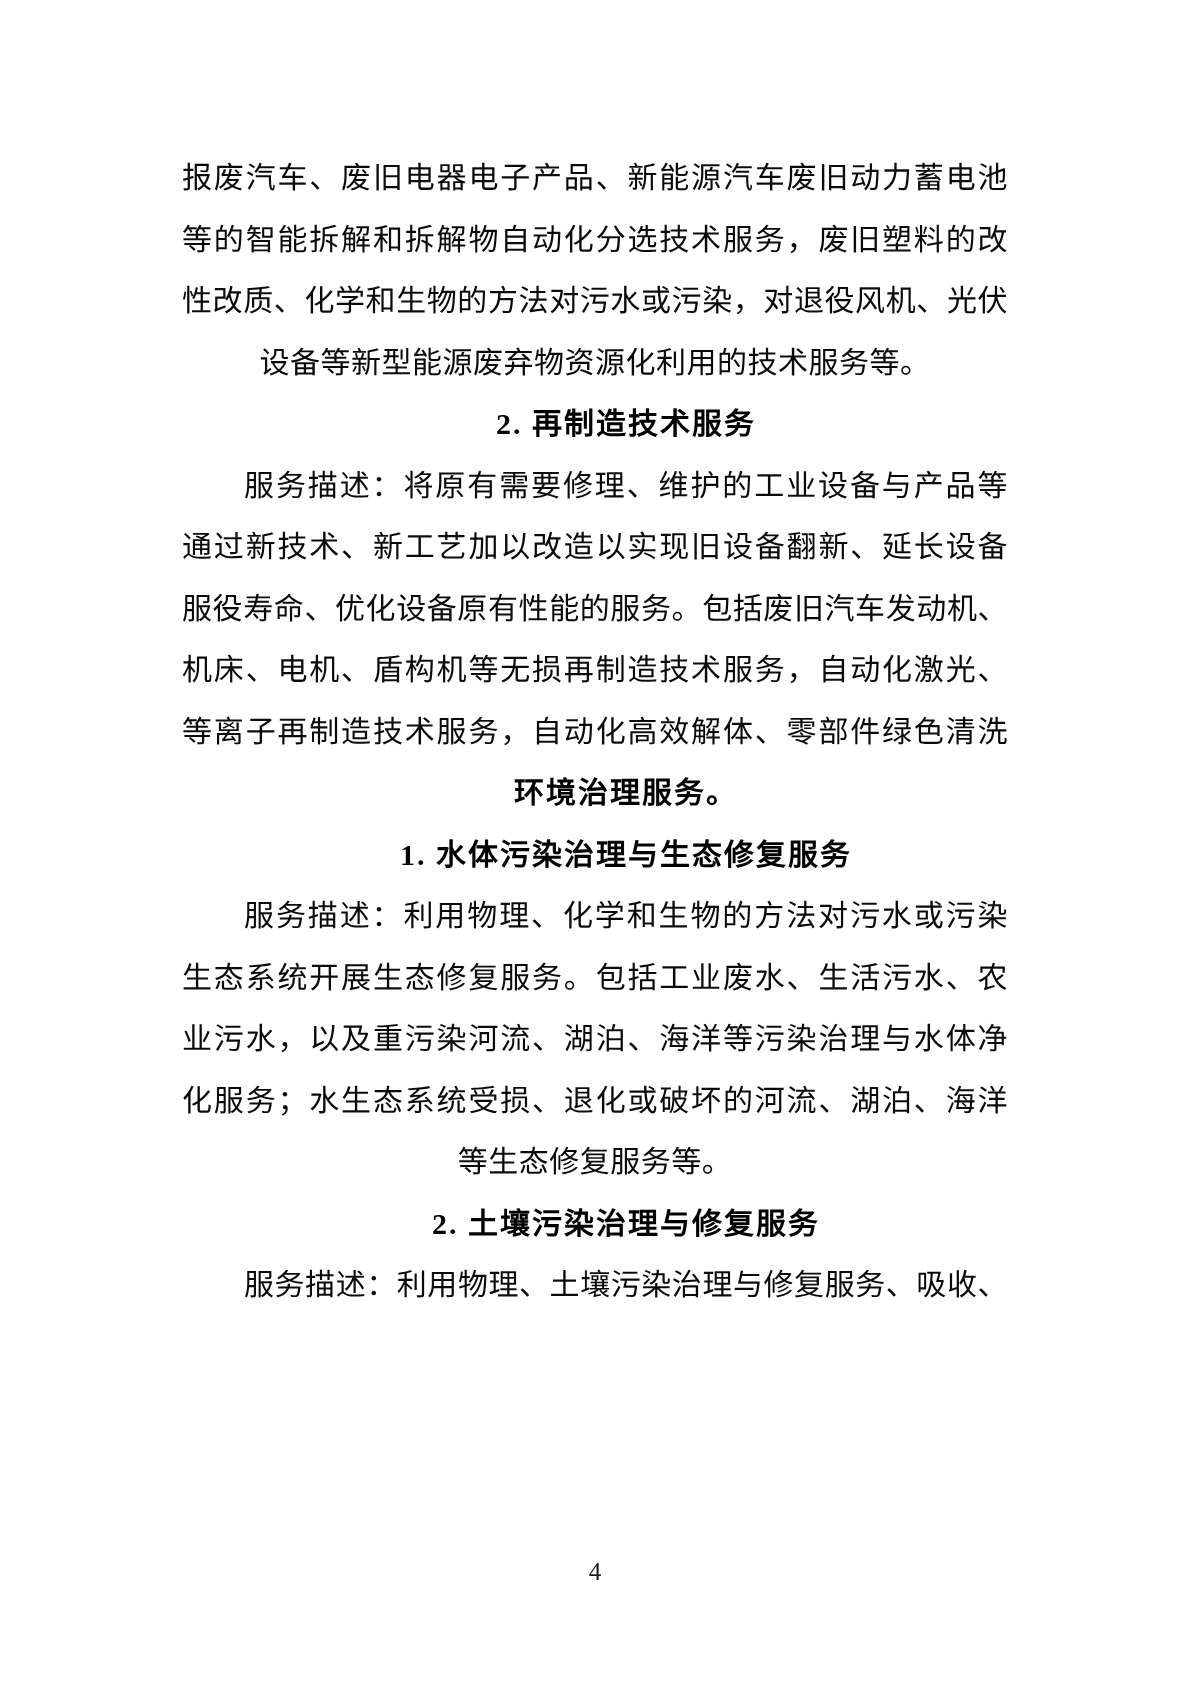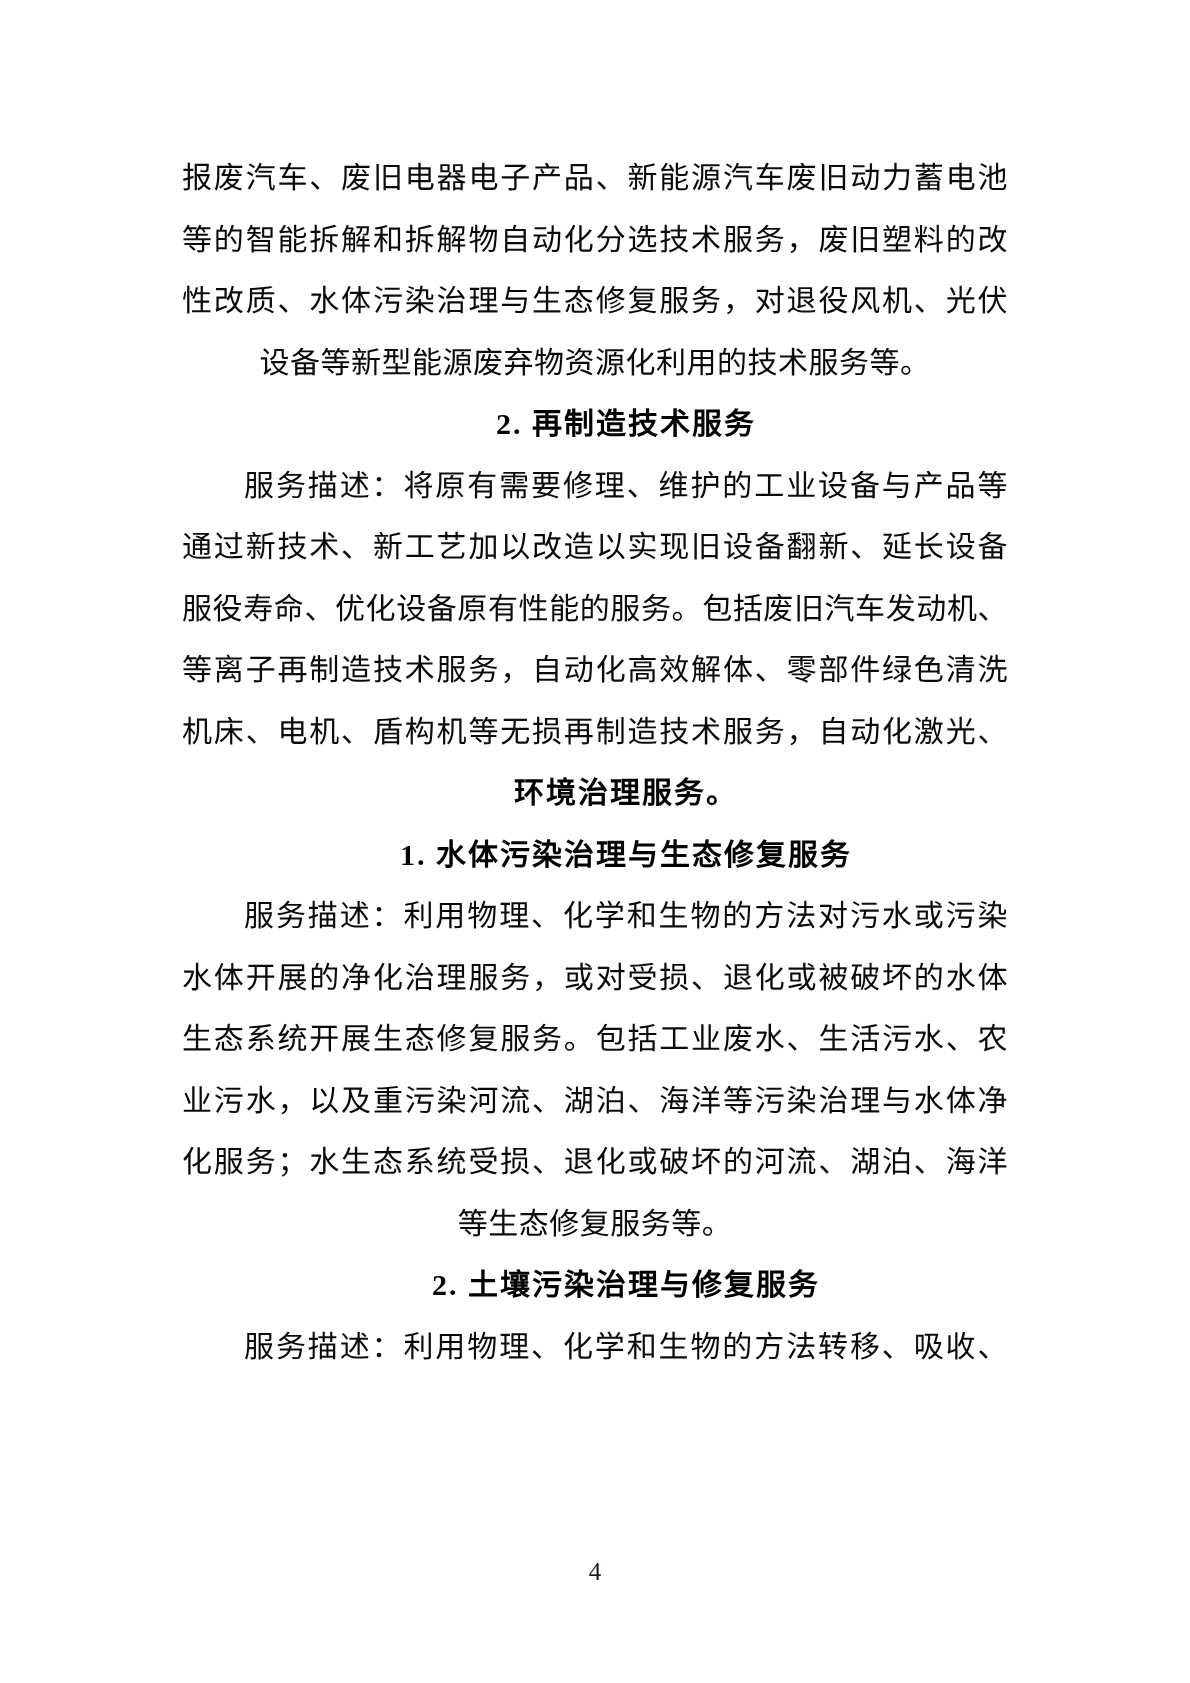--- a/index.html
+++ b/index.html
@@ -56,33 +56,32 @@
     font-family: "Liberation Serif", serif;
   }
 </style>
 </head>
 <body>
 
 <div class="page">
   <div class="content" id="content">
       <div class="line justify">报废汽车、废旧电器电子产品、新能源汽车废旧动力蓄电池</div>
       <div class="line justify">等的智能拆解和拆解物自动化分选技术服务，废旧塑料的改</div>
-      <div class="line justify">性改质、水体污染治理与生态修复服务，对退役风机、光伏</div>
+      <div class="line justify">性改质、化学和生物的方法对污水或污染，对退役风机、光伏</div>
       <div class="line">设备等新型能源废弃物资源化利用的技术服务等。</div>
       <div class="line heading indent">2. 再制造技术服务</div>
       <div class="line indent justify">服务描述：将原有需要修理、维护的工业设备与产品等</div>
       <div class="line justify">通过新技术、新工艺加以改造以实现旧设备翻新、延长设备</div>
       <div class="line justify">服役寿命、优化设备原有性能的服务。包括废旧汽车发动机、</div>
+      <div class="line justify">机床、电机、盾构机等无损再制造技术服务，自动化激光、</div>
       <div class="line justify">等离子再制造技术服务，自动化高效解体、零部件绿色清洗</div>
-      <div class="line justify">机床、电机、盾构机等无损再制造技术服务，自动化激光、</div>
       <div class="line heading indent">环境治理服务。</div>
       <div class="line heading indent">1. 水体污染治理与生态修复服务</div>
       <div class="line indent justify">服务描述：利用物理、化学和生物的方法对污水或污染</div>
-      <div class="line justify">水体开展的净化治理服务，或对受损、退化或被破坏的水体</div>
       <div class="line justify">生态系统开展生态修复服务。包括工业废水、生活污水、农</div>
       <div class="line justify">业污水，以及重污染河流、湖泊、海洋等污染治理与水体净</div>
       <div class="line justify">化服务；水生态系统受损、退化或破坏的河流、湖泊、海洋</div>
       <div class="line">等生态修复服务等。</div>
       <div class="line heading indent">2. 土壤污染治理与修复服务</div>
-      <div class="line indent justify">服务描述：利用物理、化学和生物的方法转移、吸收、</div>
+      <div class="line indent justify">服务描述：利用物理、土壤污染治理与修复服务、吸收、</div>
     </div>
   <div class="page-number">4</div>
 </div>
 
 </body></html>

